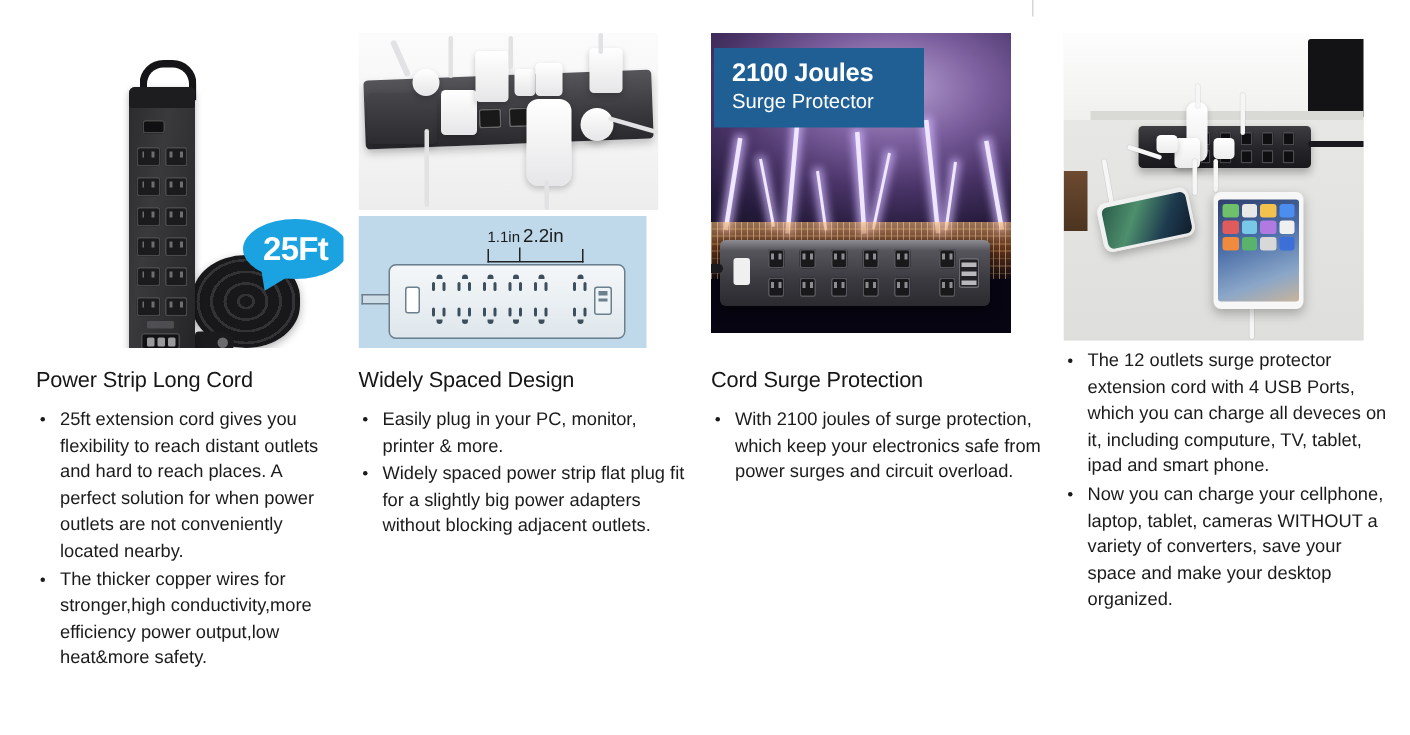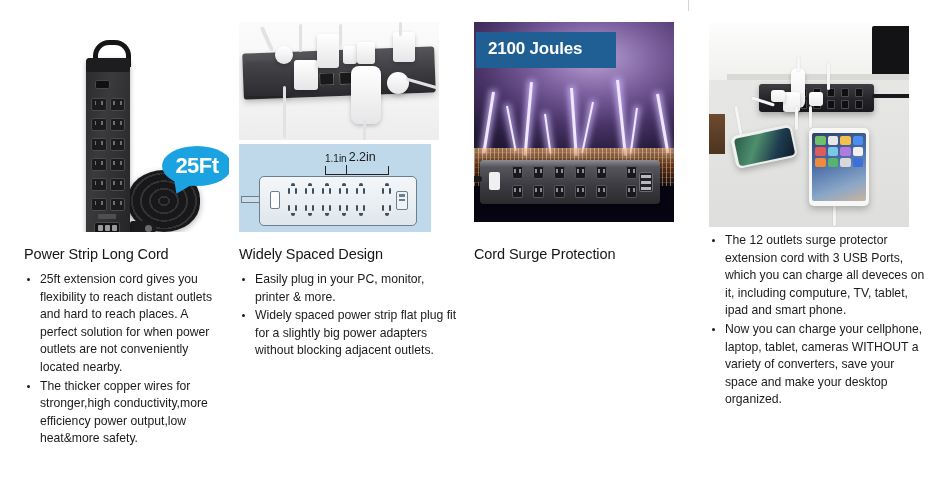--- a/index.html
+++ b/index.html
@@ -619,20 +619,21 @@
         <div class="bolt" style="left:118px;top:80px; width:2px;   height:52px; transform:rotate(12deg);"></div>
         <div class="bolt" style="left:142px;top:58px; width:2.5px; height:76px; transform:rotate(-6deg);"></div>
         <div class="bolt" style="left:162px;top:86px; width:2px;   height:46px; transform:rotate(8deg);"></div>
         <div class="bolt" style="left:182px;top:72px; width:2.5px; height:60px; transform:rotate(-10deg);"></div>
 
         <div class="c3-city"></div>
         <div class="c3-ground"></div>
 
         <div class="badge">
           <div class="l1">2100 Joules</div>
+          <div class="l2">Surge Protector</div>
         </div>
 
         <div class="c3-strip">
           <div class="cord"></div>
           <div class="sw"></div>
           <div class="usb">
             <i></i>
             <i></i>
             <i></i>
           </div>
@@ -646,20 +647,21 @@
           <div class="c3-out" style="left:53px;  top:25px;"></div>
           <div class="c3-out" style="left:74px;  top:25px;"></div>
           <div class="c3-out" style="left:95px;  top:25px;"></div>
           <div class="c3-out" style="left:116px; top:25px;"></div>
           <div class="c3-out" style="left:146px; top:25px;"></div>
         </div>
       </div>
     </div>
     <div class="heading">Cord Surge Protection</div>
     <ul class="bullets">
+      <li>With 2100 joules of surge protection, which keep your electronics safe from power surges and circuit overload.</li>
     </ul>
   </div>
 
   <div class="col col-4">
     <div class="media">
       <div class="c4-scene">
         <div class="c4-wallwin"></div>
         <div class="c4-monitor"></div>
         <div class="c4-deskedge"></div>
         <div class="c4-desk"></div>
@@ -708,18 +710,18 @@
             <b style="background:#f0f0f0"></b>
             <b style="background:#f08a3c"></b>
             <b style="background:#59b36b"></b>
             <b style="background:#d8d8d8"></b>
             <b style="background:#3c6fd8"></b>
           </div>
         </div>
       </div>
     </div>
     <ul class="bullets">
-      <li>The 12 outlets surge protector extension cord with 3 USB Ports, which you can charge all deveces on it, including computure, TV, tablet, ipad and smart phone.</li>
+      <li>The 12 outlets surge protector extension cord with 4 USB Ports, which you can charge all deveces on it, including computure, TV, tablet, ipad and smart phone.</li>
       <li>Now you can charge your cellphone, laptop, tablet, cameras WITHOUT a variety of converters, save your space and make your desktop organized.</li>
     </ul>
   </div>
 
 </div>
 
 </body></html>

